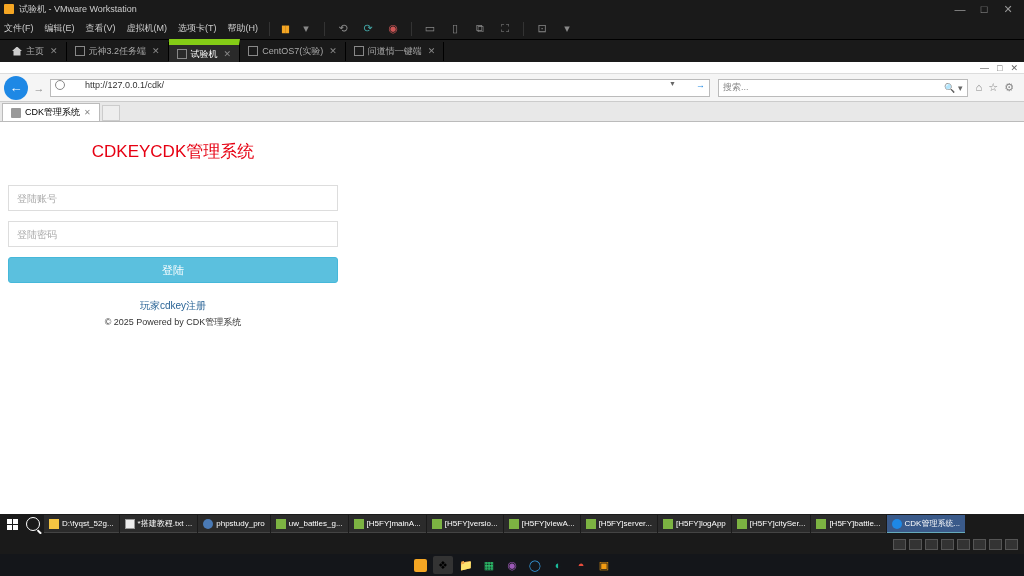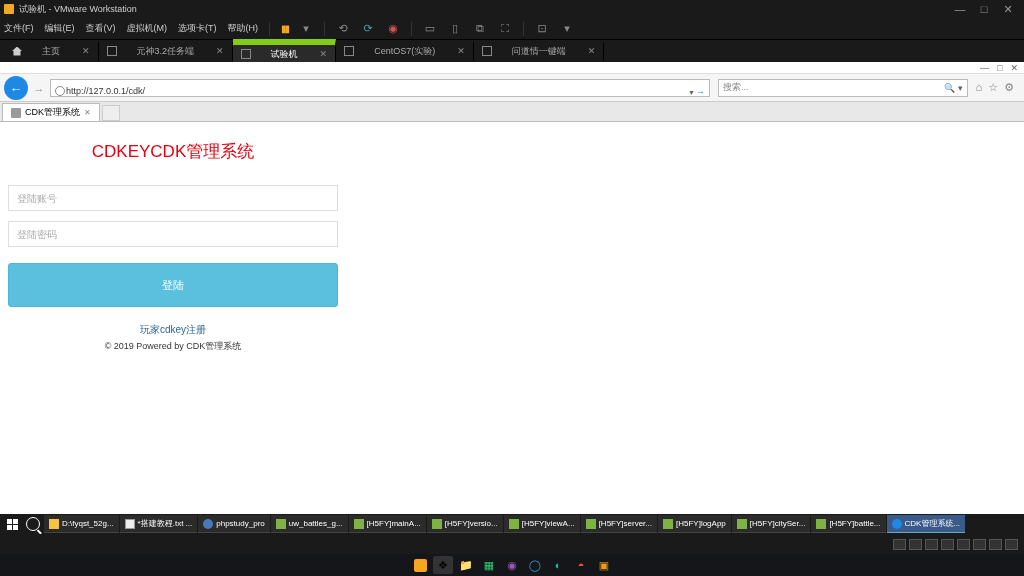--- a/index.html
+++ b/index.html
@@ -12,37 +12,37 @@
 .vm-title .wbtn{width:24px;text-align:center;color:#999;font-size:11px}
 
 
 .vm-menu{height:22px;background:#1a1a1a;display:flex;align-items:center;padding:0 4px;color:#ccc;font-size:9px;gap:11px;border-bottom:1px solid #000}
 .vm-menu .sep{width:1px;height:14px;background:#333}
 .vm-menu .ico{width:14px;height:14px;display:flex;align-items:center;justify-content:center;color:#888;font-size:11px}
 .vm-menu .pause{color:#f5a623;font-size:10px;letter-spacing:-2px}
 
 
 .vm-tabs{height:22px;background:#1a1a1a;display:flex;align-items:center;padding:0 4px;color:#aaa;font-size:9px;gap:0}
-.vm-tabs .tab{padding:3px 8px;display:flex;align-items:center;gap:20px;border-right:1px solid #000;cursor:pointer}
+.vm-tabs .tab{padding:3px 8px;display:flex;align-items:center;gap:4px;border-right:1px solid #000;cursor:pointer}
 .vm-tabs .tab.active{background:#2a2a2a;color:#fff;border-top:6px solid #84cc16}
 .vm-tabs .tab .x{color:#888;margin-left:2px;font-size:9px}
 .vm-tabs .ticon{width:10px;height:10px;border:1px solid #888}
 .vm-tabs .home-ico{width:10px;height:9px;background:#ccc;clip-path:polygon(50% 0,100% 50%,85% 50%,85% 100%,15% 100%,15% 50%,0 50%)}
 
 
 .ie-window{position:absolute;top:62px;left:0;right:0;bottom:60px;background:#fff;display:flex;flex-direction:column}
 
 
 .ie-top{height:12px;background:#fff;border-bottom:1px solid #ddd;display:flex;justify-content:flex-end;align-items:center;gap:8px;padding:0 6px;font-size:9px;color:#666}
 
 
 .ie-toolbar{height:28px;background:#f5f5f5;display:flex;align-items:center;padding:0 4px;gap:2px;border-bottom:1px solid #ccc}
 .ie-back{width:24px;height:24px;border-radius:50%;background:#1e88e5;display:flex;align-items:center;justify-content:center;color:#fff;font-size:13px}
 .ie-fwd{width:18px;height:18px;display:flex;align-items:center;justify-content:center;color:#888;font-size:11px}
-.ie-url{flex:0 0 660px;height:18px;border:1px solid #bbb;background:#fff;display:flex;align-items:flex-end;padding:0 4px;font-size:9px;color:#333;gap:1px}
+.ie-url{flex:0 0 660px;height:18px;border:1px solid #bbb;background:#fff;display:flex;align-items:flex-start;padding:0 4px;font-size:9px;color:#333;gap:20px}
 .ie-url .globe{width:10px;height:10px;border:1px solid #888;border-radius:50%}
 .ie-url .spacer{flex:1}
 .ie-url .dd{color:#666;font-size:7px}
 .ie-search{flex:1;height:18px;border:1px solid #bbb;background:#fff;margin-left:6px;padding:0 4px;font-size:9px;color:#888;display:flex;align-items:center}
 .ie-search .spacer{flex:1}
 .ie-right{display:flex;gap:6px;padding:0 6px;color:#888;font-size:11px}
 
 
 .ie-tabs{height:20px;background:#e8e8e8;display:flex;align-items:flex-end;padding:0 2px;border-bottom:1px solid #bbb}
 .ie-tabs .itab{height:18px;padding:0 8px;font-size:9px;display:flex;align-items:center;gap:4px;background:#ddd;border:1px solid #bbb;border-bottom:none;cursor:pointer}
@@ -50,21 +50,21 @@
 .ie-tabs .itab .favicon{width:10px;height:10px;background:#e74c3c;border-radius:1px}
 .ie-tabs .itab .x{color:#888;font-size:8px}
 .ie-tabs .newt{width:18px;height:16px;border:1px solid #ccc;margin-left:2px;background:#eee}
 
 
 .page{flex:1;background:#fff;overflow:auto;padding:18px 0 0 8px}
 .login-box{width:330px}
 .login-title{color:#e60012;font-size:17px;font-weight:normal;text-align:center;margin-bottom:22px}
 .login-input{width:100%;height:26px;border:1px solid #ddd;border-radius:0;padding:0 8px;font-size:10px;color:#333;margin-bottom:10px;outline:none}
 .login-input::placeholder{color:#aaa}
-.login-btn{width:100%;height:44px;background:#5bc0de;border:1px solid #46b8da;border-radius:3px;color:#fff;font-size:11px;cursor:pointer;margin-top:6px}
+.login-btn{width:100%;height:26px;background:#5bc0de;border:1px solid #46b8da;border-radius:3px;color:#fff;font-size:11px;cursor:pointer;}
 .login-link{display:block;text-align:center;color:#2a6496;font-size:10px;font-weight:normal;margin-top:16px;text-decoration:none}
 .login-copy{text-align:center;color:#333;font-size:9px;margin-top:3px}
 
 
 .guest-taskbar{position:absolute;left:0;right:0;bottom:42px;height:20px;background:#1a1a1a;display:flex;align-items:center;padding:0 2px;color:#fff;font-size:8px;gap:1px}
 .guest-taskbar .start{width:20px;height:16px;display:flex;align-items:center;justify-content:center}
 .win-logo{width:11px;height:11px;display:grid;grid-template:1fr 1fr/1fr 1fr;gap:1px}
 .win-logo span{background:#fff}
 .guest-taskbar .srch{width:14px;height:14px;border:1.5px solid #fff;border-radius:50%;position:relative;margin:0 3px}
 .guest-taskbar .srch:after{content:"";position:absolute;width:5px;height:1.5px;background:#fff;bottom:-2px;right:-3px;transform:rotate(45deg)}
@@ -191,21 +191,21 @@
     <div class="newt"></div>
   </div>
 
   <div class="page">
     <div class="login-box">
       <div class="login-title">CDKEYCDK管理系统</div>
       <input class="login-input" placeholder="登陆账号" style="">
       <input class="login-input" type="password" placeholder="登陆密码" style="">
       <button class="login-btn">登陆</button>
       <a class="login-link" href="#">玩家cdkey注册</a>
-      <div class="login-copy">© 2019 Powered by CDK管理系统</div>
+      <div class="login-copy">© 2025 Powered by CDK管理系统</div>
     </div>
   </div>
 </div>
 
 <div class="guest-taskbar">
   <div class="start">
       <div class="win-logo">
         <span></span>
         <span></span>
         <span></span>

